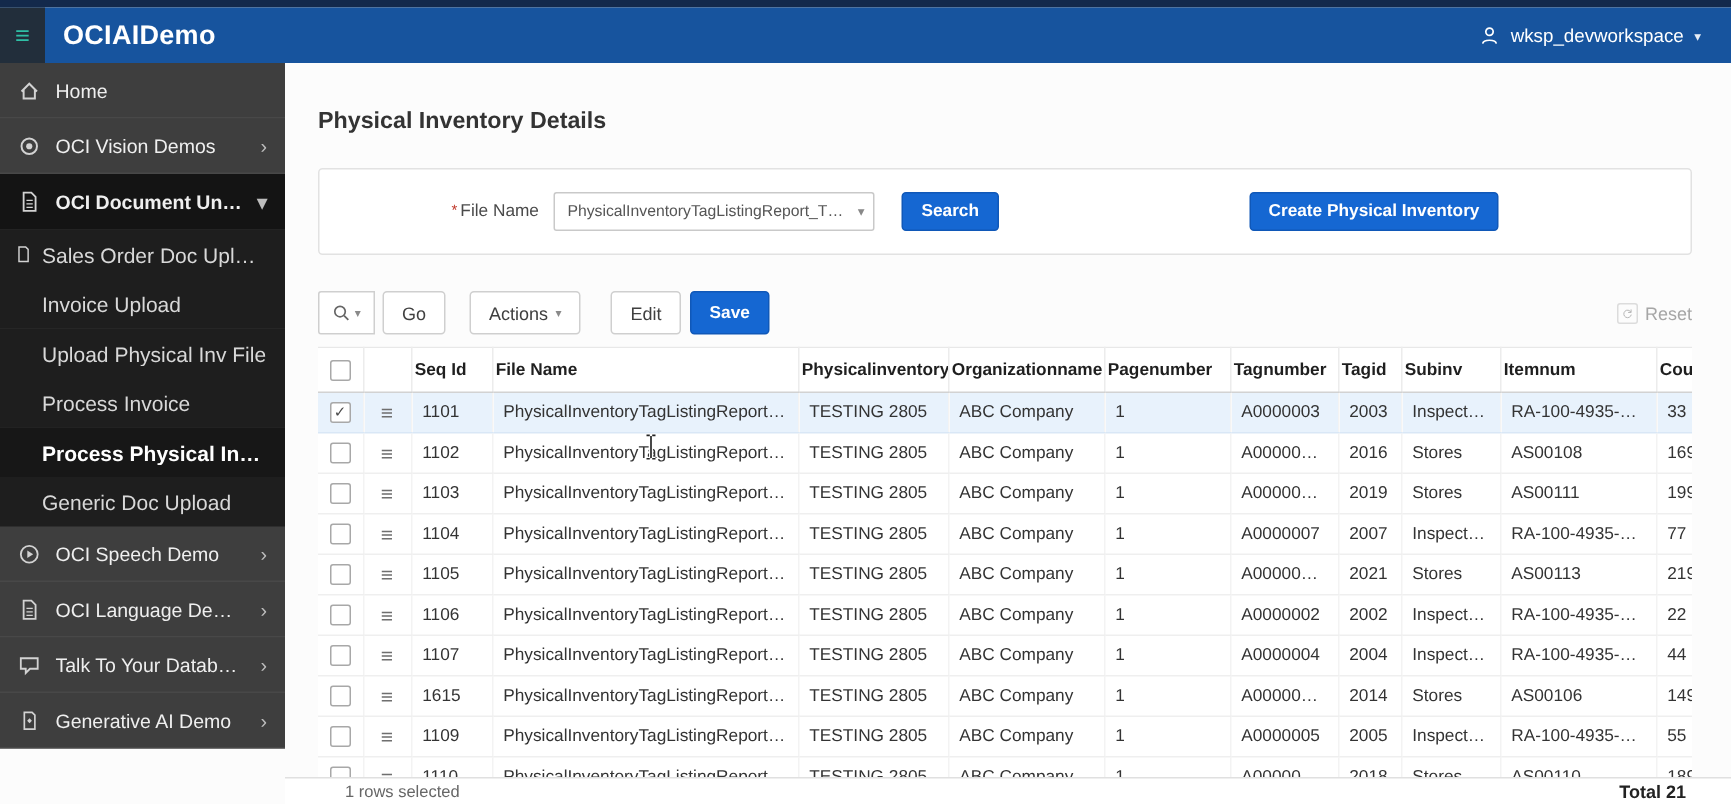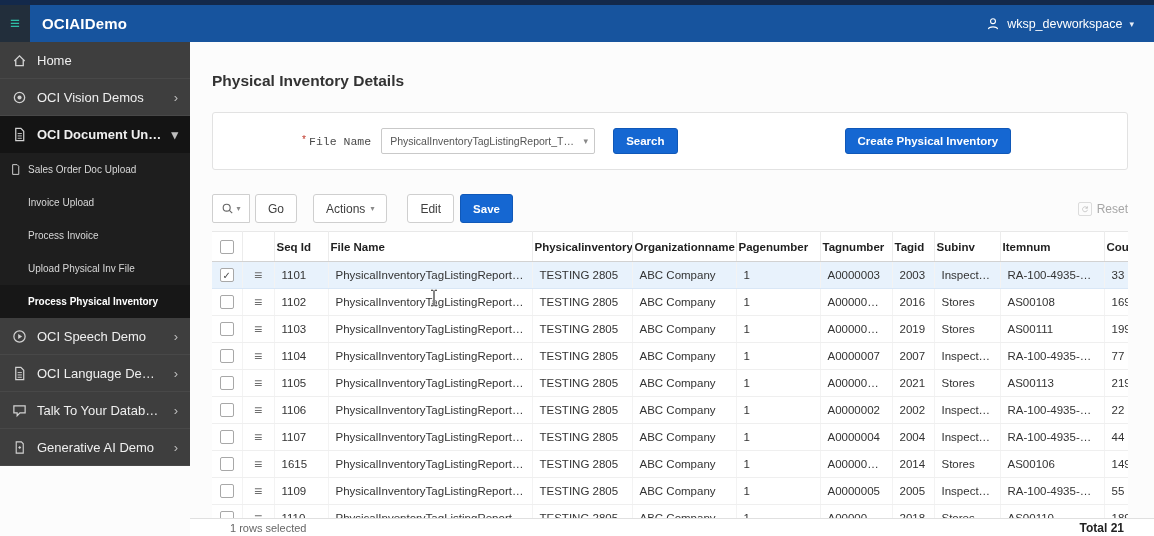--- a/index.html
+++ b/index.html
@@ -5,47 +5,47 @@
   * { margin:0; padding:0; box-sizing:border-box; }
   html,body { width:1154px; height:536px; overflow:hidden; background:#fcfcfc;
               font-family:"Liberation Sans", sans-serif; position:relative; }
 
   
   .topstrip { position:absolute; top:0; left:0; width:1154px; height:5px; background:#13294b; }
   .topbar { position:absolute; top:5px; left:0; width:1154px; height:37px; background:#17549e;
             display:flex; align-items:center; }
   .nav-toggle { width:30px; height:37px; background:#222e3b; color:#2fbfa6;
                 display:flex; align-items:center; justify-content:center; font-size:17px; cursor:pointer; }
-  .app-title { color:#fff; font-weight:bold; font-size:15px; margin-left:12px; letter-spacing:.2px; }
+  .app-title { color:#fff; font-weight:bold; font-size:18px; margin-left:12px; letter-spacing:.2px; }
   .topbar-right { margin-left:auto; margin-right:20px; display:flex; align-items:center; gap:7px;
                   color:#fff; font-size:12.5px; cursor:pointer; }
   .topbar-right .chev { font-size:9px; color:#e8eef6; }
 
   
   .sidebar { position:absolute; top:42px; left:0; width:190px; height:400px; background:#3e3e3e; }
   .side-item { display:flex; align-items:center; gap:10px; padding:0 12px; height:37px;
                font-size:13px; color:#efefef; background:#3e3e3e;
                border-bottom:1px solid #484848; cursor:pointer; }
   .side-item .icon16 { width:15px; height:15px; color:#d2d2d2; flex:none; display:inline-flex; }
   .icon16 svg, .icon14 svg { width:100%; height:100%; display:block; }
   .side-item .label { white-space:nowrap; overflow:hidden; text-overflow:ellipsis; }
   .side-item .chev { margin-left:auto; color:#bdbdbd; font-size:13px; }
   .side-item.parent { background:#141414; font-weight:bold; border-bottom:none; }
-  .side-item.sub { background:#1e1e1e; height:33px; font-size:10px; color:#d8d8d8;
+  .side-item.sub { background:#1e1e1e; height:33px; font-size:14px; color:#d8d8d8;
                    border-bottom:none; padding-left:28px; position:relative; }
   .side-item.sub .icon16 { position:absolute; left:9px; width:13px; height:13px; }
   .side-item.sub.active { color:#fff; font-weight:bold; background:#171717; }
 
   
   .main { position:absolute; top:42px; left:190px; width:964px; height:494px; background:#fcfcfc; }
   .page-title { padding:30px 0 0 22px; font-size:15.5px; font-weight:bold; color:#333; height:50px; }
 
   .form-card { margin:20px 26px 0 22px; height:58px; background:#fff; border:1px solid #e2e2e2;
                border-radius:3px; display:flex; align-items:center; }
-  .fn-label { margin-left:88px; font-size:11.5px; color:#4a4a4a; white-space:nowrap;font-family:Liberation Mono, monospace; }
+  .fn-label { margin-left:88px; font-size:11.5px; color:#4a4a4a; white-space:nowrap; }
   .req { color:#c0392b; margin-right:2px; font-size:10px; vertical-align:top; }
   .select { width:214px; height:26px; border:1px solid #c9c9c9; border-radius:2px; background:#fff;
             display:flex; align-items:center; padding:0 6px 0 8px; margin-left:10px; cursor:pointer; }
   .select-value { font-size:10.5px; color:#555; white-space:nowrap; overflow:hidden;
                   text-overflow:ellipsis; flex:1; }
   .sel-chev { color:#888; font-size:9px; margin-left:4px; }
 
   .btn { height:27px; border:1px solid transparent; border-radius:3px; font-family:inherit;
          font-size:12px; cursor:pointer; padding:0 12px; display:inline-flex; align-items:center;
          gap:5px; white-space:nowrap; }
@@ -156,27 +156,30 @@
         <svg viewBox="0 0 16 16">
           <path d="M4.5 2 H10 L12 4 V14 H4.5 Z" fill="none" stroke="currentColor" stroke-width="1.2"></path>
         </svg>
       </span>
       <span class="label">Sales Order Doc Upload</span>
     </div>
     <div class="side-item sub">
       <span class="label">Invoice Upload</span>
     </div>
     <div class="side-item sub">
+      <span class="label">Upload Physical Inv File</span>
+    </div>
+    <div class="side-item sub">
       <span class="label">Process Invoice</span>
-    </div>
-    <div class="side-item sub">
-      <span class="label">Upload Physical Inv File</span>
     </div>
     <div class="side-item sub active">
       <span class="label">Process Physical Inventory</span>
+    </div>
+    <div class="side-item sub">
+      <span class="label">Generic Doc Upload</span>
     </div>
     <div class="side-item">
       <span class="icon16">
         <svg viewBox="0 0 16 16">
           <circle cx="8" cy="8" r="6" fill="none" stroke="currentColor" stroke-width="1.3"></circle>
           <path d="M6.6 5.4 L10.8 8 L6.6 10.6 Z" fill="currentColor"></path>
         </svg>
       </span>
       <span class="label">OCI Speech Demo</span>
       <span class="chev">›</span>

